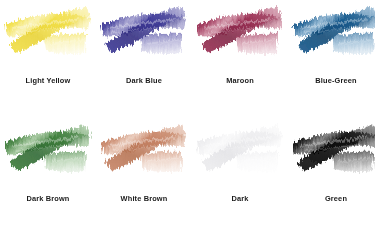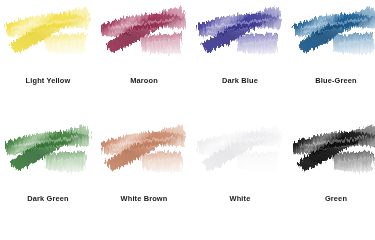--- a/index.html
+++ b/index.html
@@ -85,20 +85,59 @@
           <rect x="16" y="26" width="58" height="1.4" fill="#ffffff" opacity="0.22" transform="rotate(-7 45 26.7)"></rect>
           <rect x="30" y="18" width="50" height="1.2" fill="#ffffff" opacity="0.26" transform="rotate(-7 55 18.6)"></rect>
           <rect x="50" y="38" width="34" height="1.6" fill="#ffffff" opacity="0.2" transform="rotate(-7 67 38.8)"></rect>
         </g>
       </svg>
       <div class="swatch-label">Light Yellow</div>
     </div>
     <div class="swatch-cell">
       <svg class="stroke-art" viewBox="0 0 96 62" preserveAspectRatio="xMidYMid meet">
         <defs>
+          <filter id="fsw2" x="-25%" y="-35%" width="150%" height="170%">
+            <feTurbulence type="fractalNoise" baseFrequency="0.55 0.08" numOctaves="4" seed="13" result="noise"></feTurbulence>
+            <feDisplacementMap in="SourceGraphic" in2="noise" scale="7" xChannelSelector="R" yChannelSelector="G"></feDisplacementMap>
+          </filter>
+          <linearGradient id="gsw2" x1="0" y1="0" x2="1" y2="0.35">
+            <stop offset="0%" stop-color="#2f2b7e" stop-opacity="0.97"></stop>
+            <stop offset="22%" stop-color="#3f3b99" stop-opacity="0.93"></stop>
+            <stop offset="40%" stop-color="#8a86c2" stop-opacity="0.72"></stop>
+            <stop offset="58%" stop-color="#3f3b99" stop-opacity="0.95"></stop>
+            <stop offset="76%" stop-color="#2f2b7e" stop-opacity="0.9"></stop>
+            <stop offset="100%" stop-color="#8a86c2" stop-opacity="0.6"></stop>
+          </linearGradient>
+          <linearGradient id="hsw2" x1="0" y1="1" x2="1" y2="0">
+            <stop offset="0%" stop-color="#3f3b99" stop-opacity="0.92"></stop>
+            <stop offset="35%" stop-color="#2f2b7e" stop-opacity="0.88"></stop>
+            <stop offset="65%" stop-color="#3f3b99" stop-opacity="0.8"></stop>
+            <stop offset="100%" stop-color="#8a86c2" stop-opacity="0.55"></stop>
+          </linearGradient>
+          <linearGradient id="ksw2" x1="0" y1="0" x2="0.2" y2="1">
+            <stop offset="0%" stop-color="#3f3b99" stop-opacity="0.7"></stop>
+            <stop offset="55%" stop-color="#8a86c2" stop-opacity="0.5"></stop>
+            <stop offset="100%" stop-color="#8a86c2" stop-opacity="0.2"></stop>
+          </linearGradient>
+        </defs>
+        <g filter="url(#fsw2)">
+          <path d="M5,22 C18,16 34,13 52,11 C66,10 80,12 90,15 L88,26 C74,24 60,24 47,27 C33,30 18,35 7,33 Z" fill="url(#gsw2)"></path>
+          <path d="M9,41 C22,33 38,23 56,14 C68,8 78,5 86,4 L90,13 C80,16 70,21 58,28 C44,36 28,46 16,50 Z" fill="url(#hsw2)"></path>
+          <path d="M44,34 C56,31 72,30 86,31 L85,50 C72,52 58,51 46,48 Z" fill="url(#ksw2)"></path>
+          <rect x="12" y="20" width="66" height="2" fill="#ffffff" opacity="0.3" transform="rotate(-7 45 21)"></rect>
+          <rect x="16" y="26" width="58" height="1.4" fill="#ffffff" opacity="0.22" transform="rotate(-7 45 26.7)"></rect>
+          <rect x="30" y="18" width="50" height="1.2" fill="#ffffff" opacity="0.26" transform="rotate(-7 55 18.6)"></rect>
+          <rect x="50" y="38" width="34" height="1.6" fill="#ffffff" opacity="0.2" transform="rotate(-7 67 38.8)"></rect>
+        </g>
+      </svg>
+      <div class="swatch-label">Dark Blue</div>
+    </div>
+    <div class="swatch-cell">
+      <svg class="stroke-art" viewBox="0 0 96 62" preserveAspectRatio="xMidYMid meet">
+        <defs>
           <filter id="fsw1" x="-25%" y="-35%" width="150%" height="170%">
             <feTurbulence type="fractalNoise" baseFrequency="0.55 0.08" numOctaves="4" seed="10" result="noise"></feTurbulence>
             <feDisplacementMap in="SourceGraphic" in2="noise" scale="7" xChannelSelector="R" yChannelSelector="G"></feDisplacementMap>
           </filter>
           <linearGradient id="gsw1" x1="0" y1="0" x2="1" y2="0.35">
             <stop offset="0%" stop-color="#7d2242" stop-opacity="0.97"></stop>
             <stop offset="22%" stop-color="#9c3055" stop-opacity="0.93"></stop>
             <stop offset="40%" stop-color="#c4768f" stop-opacity="0.72"></stop>
             <stop offset="58%" stop-color="#9c3055" stop-opacity="0.95"></stop>
             <stop offset="76%" stop-color="#7d2242" stop-opacity="0.9"></stop>
@@ -124,59 +163,20 @@
           <rect x="16" y="26" width="58" height="1.4" fill="#ffffff" opacity="0.22" transform="rotate(-7 45 26.7)"></rect>
           <rect x="30" y="18" width="50" height="1.2" fill="#ffffff" opacity="0.26" transform="rotate(-7 55 18.6)"></rect>
           <rect x="50" y="38" width="34" height="1.6" fill="#ffffff" opacity="0.2" transform="rotate(-7 67 38.8)"></rect>
         </g>
       </svg>
       <div class="swatch-label">Maroon</div>
     </div>
     <div class="swatch-cell">
       <svg class="stroke-art" viewBox="0 0 96 62" preserveAspectRatio="xMidYMid meet">
         <defs>
-          <filter id="fsw2" x="-25%" y="-35%" width="150%" height="170%">
-            <feTurbulence type="fractalNoise" baseFrequency="0.55 0.08" numOctaves="4" seed="13" result="noise"></feTurbulence>
-            <feDisplacementMap in="SourceGraphic" in2="noise" scale="7" xChannelSelector="R" yChannelSelector="G"></feDisplacementMap>
-          </filter>
-          <linearGradient id="gsw2" x1="0" y1="0" x2="1" y2="0.35">
-            <stop offset="0%" stop-color="#2f2b7e" stop-opacity="0.97"></stop>
-            <stop offset="22%" stop-color="#3f3b99" stop-opacity="0.93"></stop>
-            <stop offset="40%" stop-color="#8a86c2" stop-opacity="0.72"></stop>
-            <stop offset="58%" stop-color="#3f3b99" stop-opacity="0.95"></stop>
-            <stop offset="76%" stop-color="#2f2b7e" stop-opacity="0.9"></stop>
-            <stop offset="100%" stop-color="#8a86c2" stop-opacity="0.6"></stop>
-          </linearGradient>
-          <linearGradient id="hsw2" x1="0" y1="1" x2="1" y2="0">
-            <stop offset="0%" stop-color="#3f3b99" stop-opacity="0.92"></stop>
-            <stop offset="35%" stop-color="#2f2b7e" stop-opacity="0.88"></stop>
-            <stop offset="65%" stop-color="#3f3b99" stop-opacity="0.8"></stop>
-            <stop offset="100%" stop-color="#8a86c2" stop-opacity="0.55"></stop>
-          </linearGradient>
-          <linearGradient id="ksw2" x1="0" y1="0" x2="0.2" y2="1">
-            <stop offset="0%" stop-color="#3f3b99" stop-opacity="0.7"></stop>
-            <stop offset="55%" stop-color="#8a86c2" stop-opacity="0.5"></stop>
-            <stop offset="100%" stop-color="#8a86c2" stop-opacity="0.2"></stop>
-          </linearGradient>
-        </defs>
-        <g filter="url(#fsw2)">
-          <path d="M5,22 C18,16 34,13 52,11 C66,10 80,12 90,15 L88,26 C74,24 60,24 47,27 C33,30 18,35 7,33 Z" fill="url(#gsw2)"></path>
-          <path d="M9,41 C22,33 38,23 56,14 C68,8 78,5 86,4 L90,13 C80,16 70,21 58,28 C44,36 28,46 16,50 Z" fill="url(#hsw2)"></path>
-          <path d="M44,34 C56,31 72,30 86,31 L85,50 C72,52 58,51 46,48 Z" fill="url(#ksw2)"></path>
-          <rect x="12" y="20" width="66" height="2" fill="#ffffff" opacity="0.3" transform="rotate(-7 45 21)"></rect>
-          <rect x="16" y="26" width="58" height="1.4" fill="#ffffff" opacity="0.22" transform="rotate(-7 45 26.7)"></rect>
-          <rect x="30" y="18" width="50" height="1.2" fill="#ffffff" opacity="0.26" transform="rotate(-7 55 18.6)"></rect>
-          <rect x="50" y="38" width="34" height="1.6" fill="#ffffff" opacity="0.2" transform="rotate(-7 67 38.8)"></rect>
-        </g>
-      </svg>
-      <div class="swatch-label">Dark Blue</div>
-    </div>
-    <div class="swatch-cell">
-      <svg class="stroke-art" viewBox="0 0 96 62" preserveAspectRatio="xMidYMid meet">
-        <defs>
           <filter id="fsw3" x="-25%" y="-35%" width="150%" height="170%">
             <feTurbulence type="fractalNoise" baseFrequency="0.55 0.08" numOctaves="4" seed="16" result="noise"></feTurbulence>
             <feDisplacementMap in="SourceGraphic" in2="noise" scale="7" xChannelSelector="R" yChannelSelector="G"></feDisplacementMap>
           </filter>
           <linearGradient id="gsw3" x1="0" y1="0" x2="1" y2="0.35">
             <stop offset="0%" stop-color="#0d4673" stop-opacity="0.97"></stop>
             <stop offset="22%" stop-color="#175b8f" stop-opacity="0.93"></stop>
             <stop offset="40%" stop-color="#6e9fc4" stop-opacity="0.72"></stop>
             <stop offset="58%" stop-color="#175b8f" stop-opacity="0.95"></stop>
             <stop offset="76%" stop-color="#0d4673" stop-opacity="0.9"></stop>
@@ -236,21 +236,21 @@
         <g filter="url(#fsw4)">
           <path d="M5,22 C18,16 34,13 52,11 C66,10 80,12 90,15 L88,26 C74,24 60,24 47,27 C33,30 18,35 7,33 Z" fill="url(#gsw4)"></path>
           <path d="M9,41 C22,33 38,23 56,14 C68,8 78,5 86,4 L90,13 C80,16 70,21 58,28 C44,36 28,46 16,50 Z" fill="url(#hsw4)"></path>
           <path d="M44,34 C56,31 72,30 86,31 L85,50 C72,52 58,51 46,48 Z" fill="url(#ksw4)"></path>
           <rect x="12" y="20" width="66" height="2" fill="#ffffff" opacity="0.3" transform="rotate(-7 45 21)"></rect>
           <rect x="16" y="26" width="58" height="1.4" fill="#ffffff" opacity="0.22" transform="rotate(-7 45 26.7)"></rect>
           <rect x="30" y="18" width="50" height="1.2" fill="#ffffff" opacity="0.26" transform="rotate(-7 55 18.6)"></rect>
           <rect x="50" y="38" width="34" height="1.6" fill="#ffffff" opacity="0.2" transform="rotate(-7 67 38.8)"></rect>
         </g>
       </svg>
-      <div class="swatch-label">Dark Green</div>
+      <div class="swatch-label">Dark Brown</div>
     </div>
     <div class="swatch-cell">
       <svg class="stroke-art" viewBox="0 0 96 62" preserveAspectRatio="xMidYMid meet">
         <defs>
           <filter id="fsw5" x="-25%" y="-35%" width="150%" height="170%">
             <feTurbulence type="fractalNoise" baseFrequency="0.55 0.08" numOctaves="4" seed="22" result="noise"></feTurbulence>
             <feDisplacementMap in="SourceGraphic" in2="noise" scale="7" xChannelSelector="R" yChannelSelector="G"></feDisplacementMap>
           </filter>
           <linearGradient id="gsw5" x1="0" y1="0" x2="1" y2="0.35">
             <stop offset="0%" stop-color="#b4704f" stop-opacity="0.97"></stop>
@@ -314,21 +314,21 @@
         <g filter="url(#fsw6)">
           <path d="M5,22 C18,16 34,13 52,11 C66,10 80,12 90,15 L88,26 C74,24 60,24 47,27 C33,30 18,35 7,33 Z" fill="url(#gsw6)"></path>
           <path d="M9,41 C22,33 38,23 56,14 C68,8 78,5 86,4 L90,13 C80,16 70,21 58,28 C44,36 28,46 16,50 Z" fill="url(#hsw6)"></path>
           <path d="M44,34 C56,31 72,30 86,31 L85,50 C72,52 58,51 46,48 Z" fill="url(#ksw6)"></path>
           <rect x="12" y="20" width="66" height="2" fill="#ffffff" opacity="0.3" transform="rotate(-7 45 21)"></rect>
           <rect x="16" y="26" width="58" height="1.4" fill="#ffffff" opacity="0.22" transform="rotate(-7 45 26.7)"></rect>
           <rect x="30" y="18" width="50" height="1.2" fill="#ffffff" opacity="0.26" transform="rotate(-7 55 18.6)"></rect>
           <rect x="50" y="38" width="34" height="1.6" fill="#ffffff" opacity="0.2" transform="rotate(-7 67 38.8)"></rect>
         </g>
       </svg>
-      <div class="swatch-label">White</div>
+      <div class="swatch-label">Dark</div>
     </div>
     <div class="swatch-cell">
       <svg class="stroke-art" viewBox="0 0 96 62" preserveAspectRatio="xMidYMid meet">
         <defs>
           <filter id="fsw7" x="-25%" y="-35%" width="150%" height="170%">
             <feTurbulence type="fractalNoise" baseFrequency="0.55 0.08" numOctaves="4" seed="28" result="noise"></feTurbulence>
             <feDisplacementMap in="SourceGraphic" in2="noise" scale="7" xChannelSelector="R" yChannelSelector="G"></feDisplacementMap>
           </filter>
           <linearGradient id="gsw7" x1="0" y1="0" x2="1" y2="0.35">
             <stop offset="0%" stop-color="#000000" stop-opacity="0.97"></stop>

